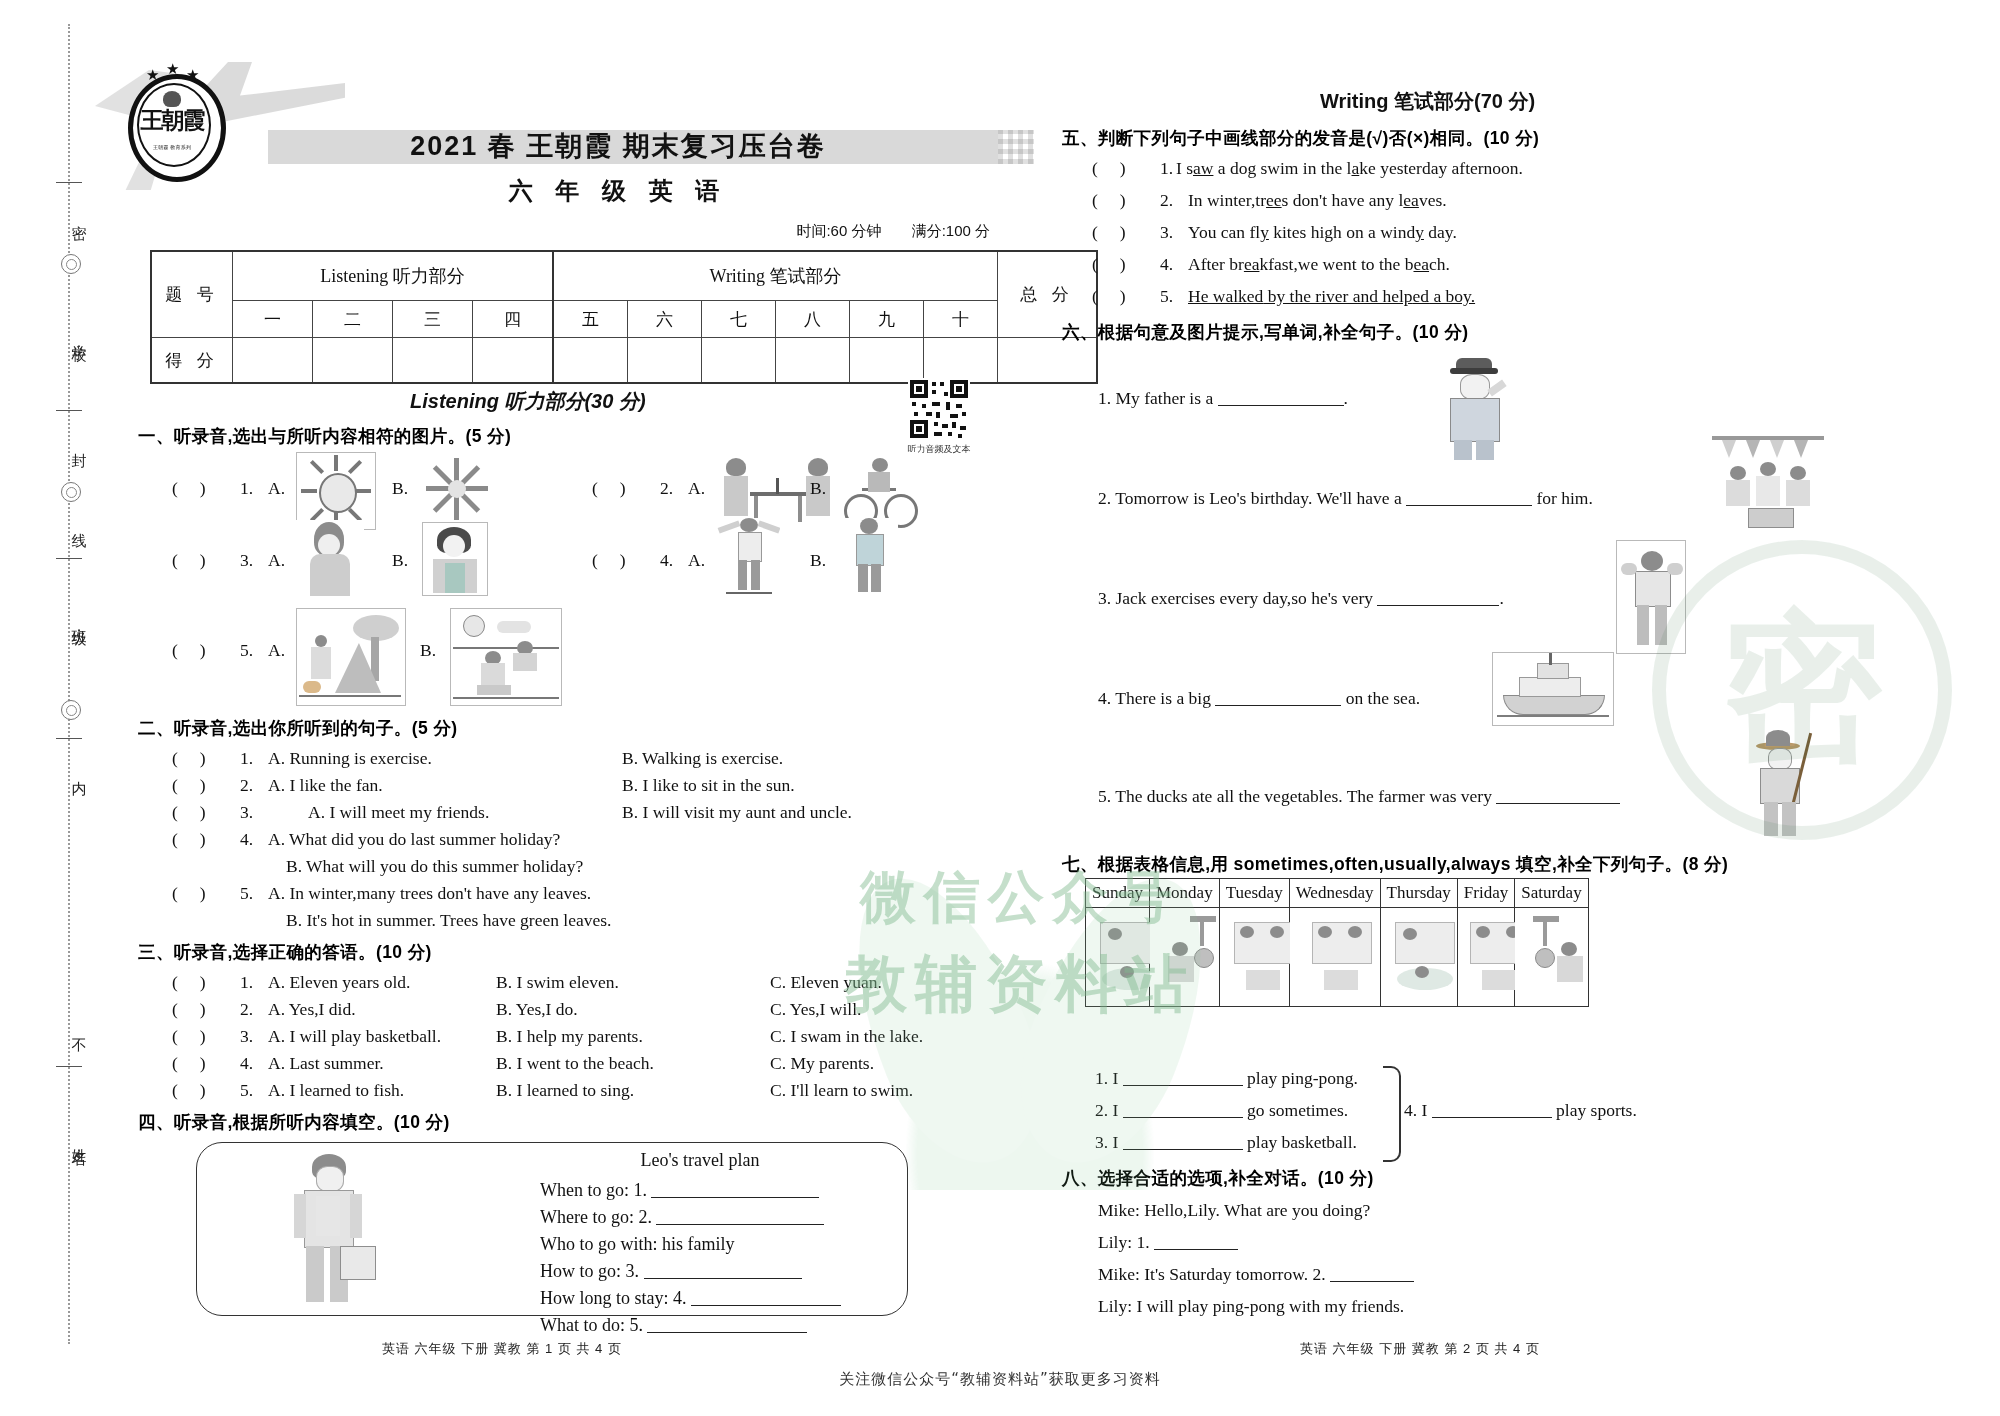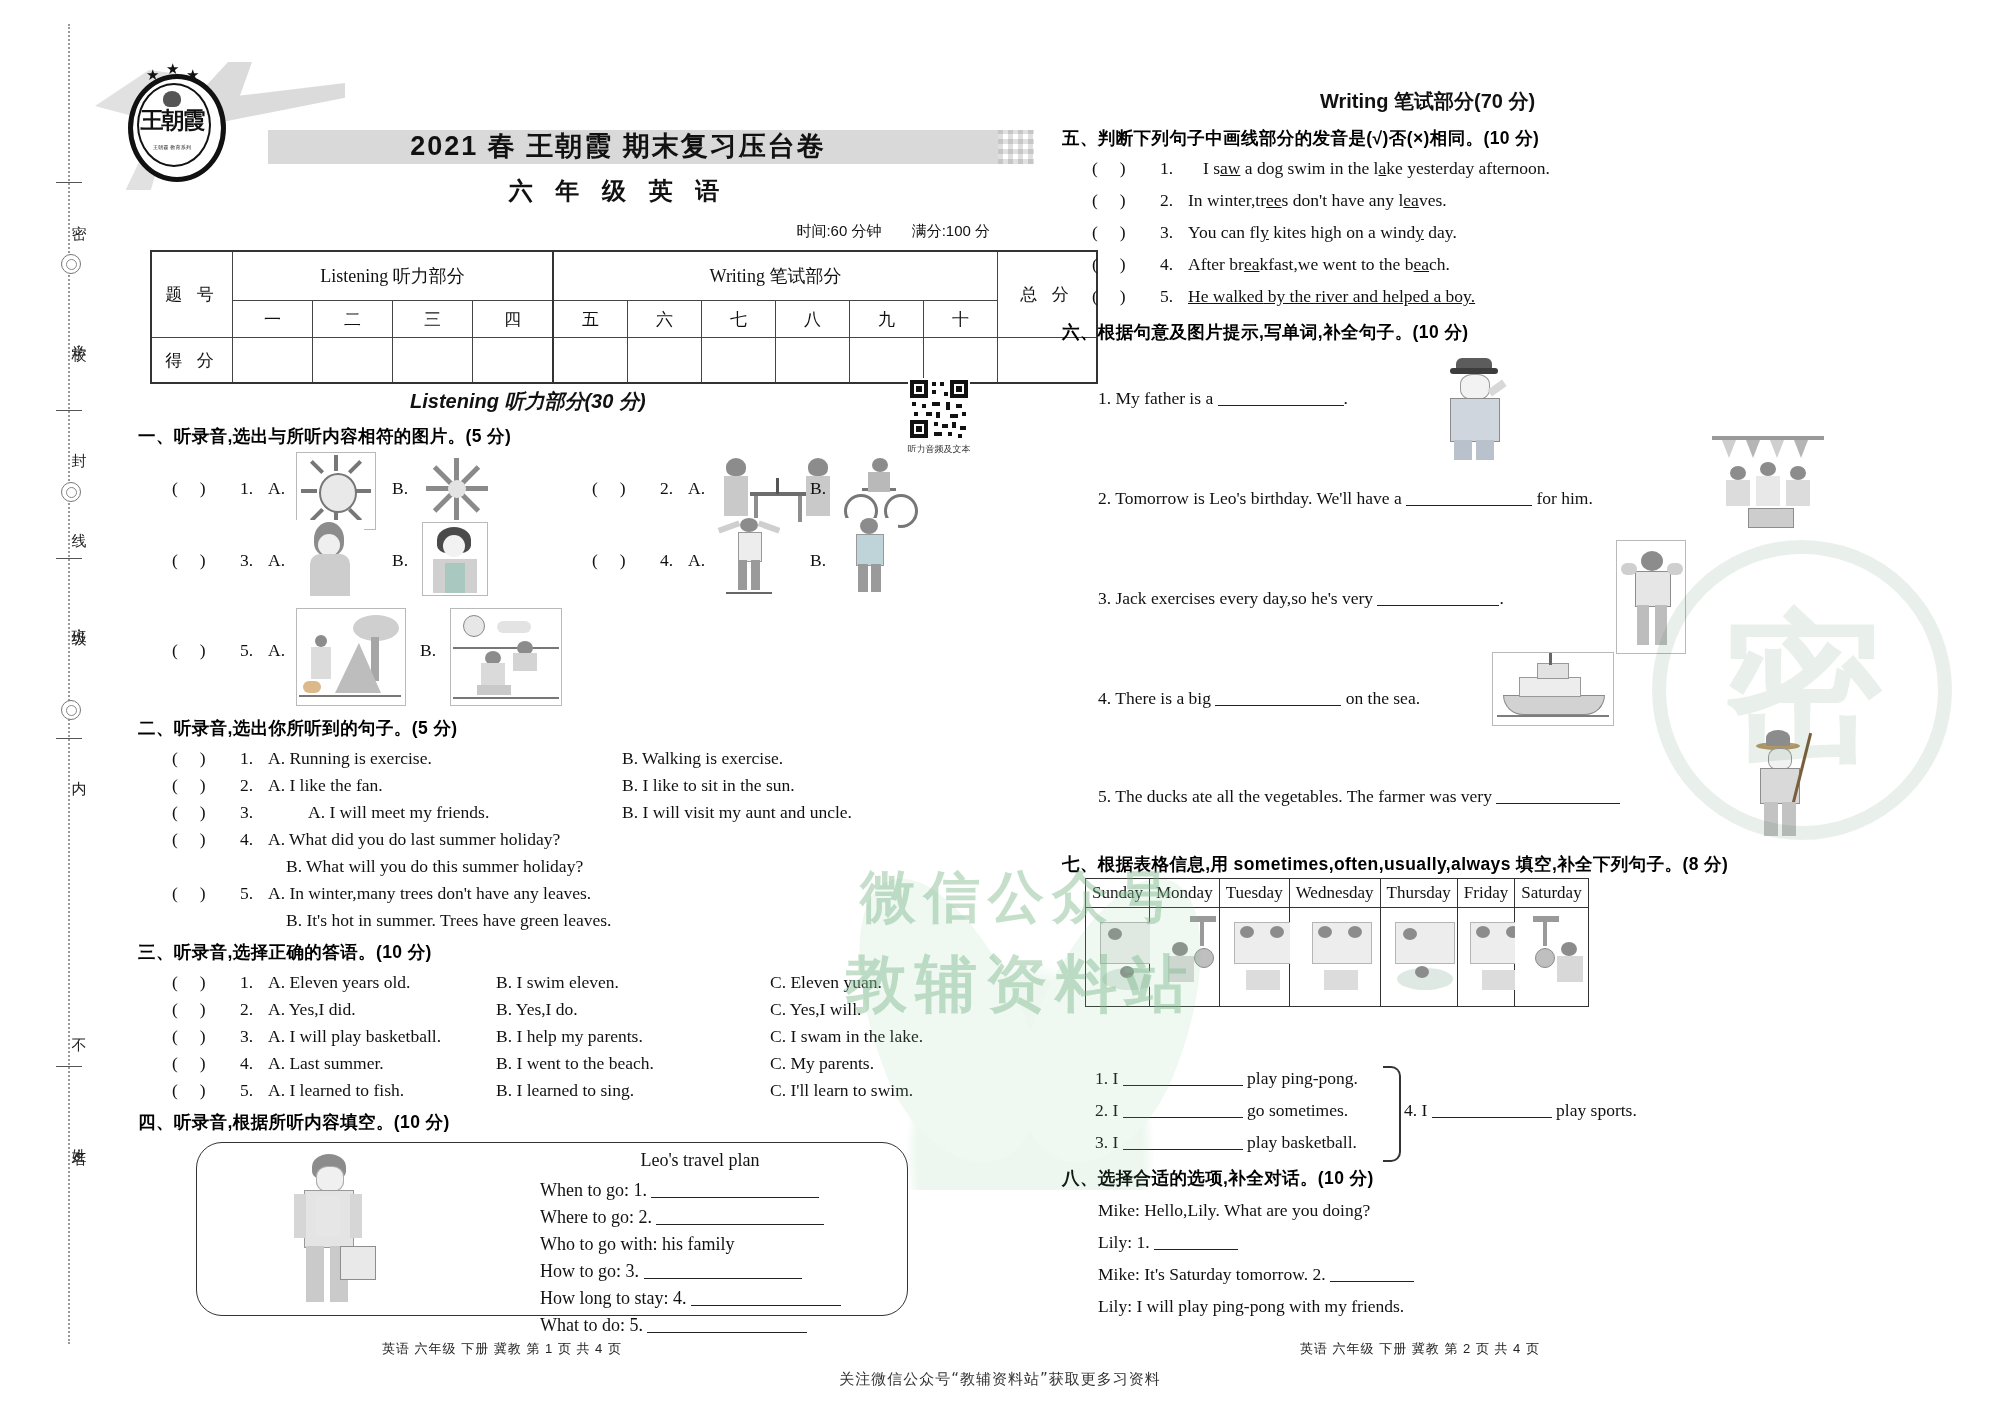--- a/index.html
+++ b/index.html
@@ -459,21 +459,21 @@
     <span>What to do: 5.</span>
     <span class="blank" style="width:160px;"></span>
   </div>
 
   <div class="part-head" style="left:1320px;top:88px;">Writing  笔试部分(70 分)</div>
 
   <div class="sec-head" style="position:absolute;left:1062px;top:126px;">五、判断下列句子中画线部分的发音是(√)否(×)相同。(10 分)</div>
 
   <div class="q" style="position:absolute;left:1092px;top:158px;">(&nbsp;&nbsp;&nbsp;&nbsp;&nbsp;)</div>
   <div class="q" style="position:absolute;left:1160px;top:158px;">1.</div>
-  <div class="q" style="position:absolute;left:1203px;top:158px;"><span>I s</span><u>aw</u><span> a dog swim in the l</span><u>a</u><span>ke yesterday afternoon.</span></div>
+  <div class="q" style="position:absolute;left:1176px;top:158px;"><span>I s</span><u>aw</u><span> a dog swim in the l</span><u>a</u><span>ke yesterday afternoon.</span></div>
 
   <div class="q" style="position:absolute;left:1092px;top:190px;">(&nbsp;&nbsp;&nbsp;&nbsp;&nbsp;)</div>
   <div class="q" style="position:absolute;left:1160px;top:190px;">2.</div>
   <div class="q" style="position:absolute;left:1188px;top:190px;"><span>In winter,tr</span><u>ee</u><span>s don't have any l</span><u>ea</u><span>ves.</span></div>
 
   <div class="q" style="position:absolute;left:1092px;top:222px;">(&nbsp;&nbsp;&nbsp;&nbsp;&nbsp;)</div>
   <div class="q" style="position:absolute;left:1160px;top:222px;">3.</div>
   <div class="q" style="position:absolute;left:1188px;top:222px;"><span>You can fl</span><u>y</u><span> kites high on a wind</span><u>y</u><span> day.</span></div>
 
   <div class="q" style="position:absolute;left:1092px;top:254px;">(&nbsp;&nbsp;&nbsp;&nbsp;&nbsp;)</div>

